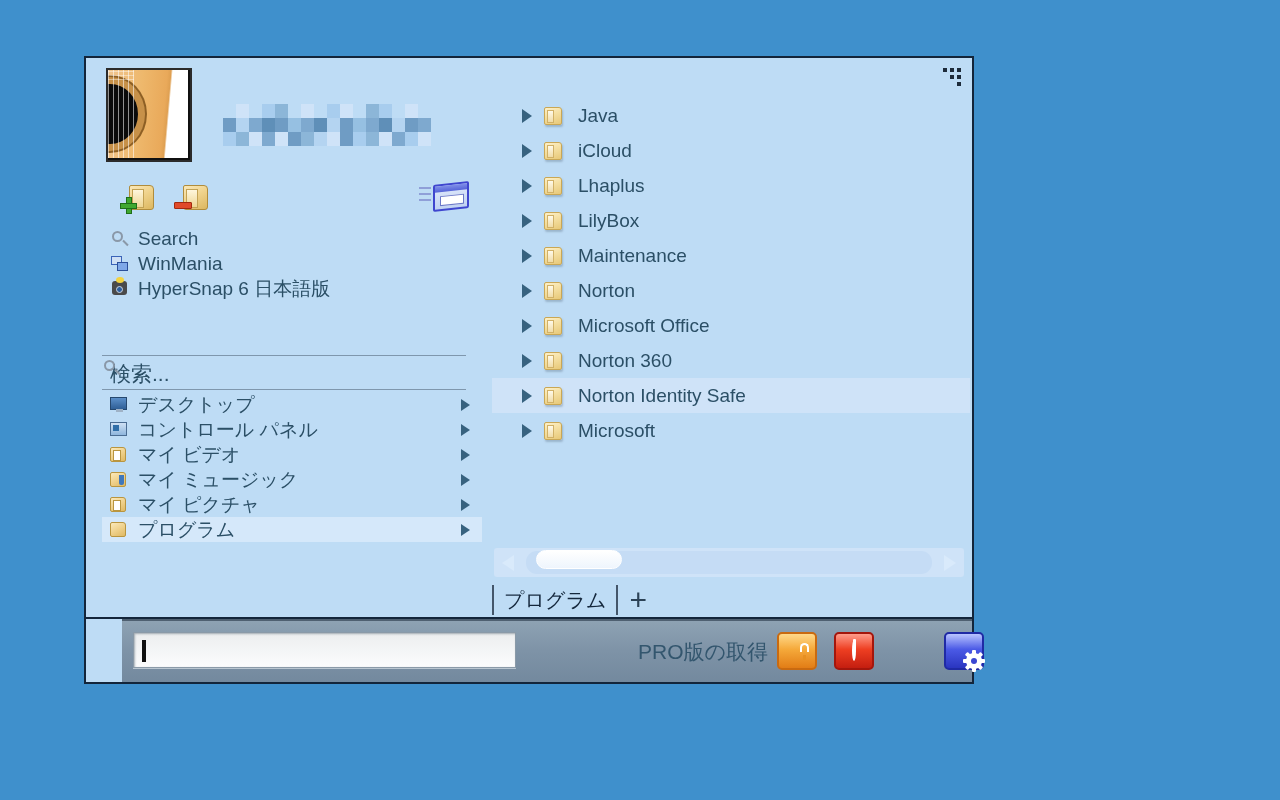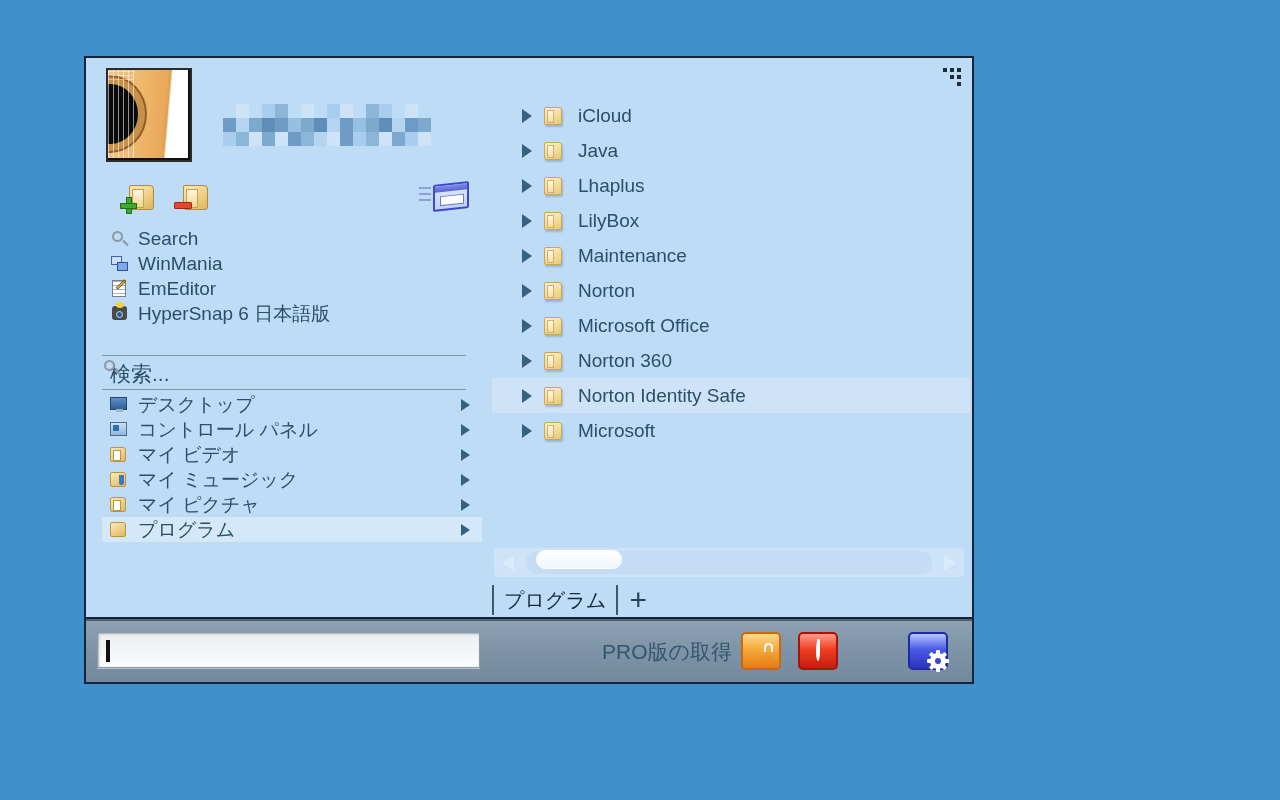--- a/index.html
+++ b/index.html
@@ -623,20 +623,21 @@
     height: 561px;
   }
 
   
   #bottom-bar {
     position: relative;
     height: 63px;
     background: linear-gradient(180deg, #8fa3b4 0%, #7e93a7 50%, #73899e 100%);
     display: flex;
     align-items: center;
+    margin-left: 36px;
   }
   #bottom-bar:before {
     content: "";
     position: absolute;
     left: 0; right: 0; top: 0;
     height: 2px;
     background: #4f6071;
   }
 
   #cmd-input {
@@ -875,26 +876,20 @@
             <span class="slabel">Search</span>
           </div>
           <div class="srow">
             <span class="sicon">
                 <i class="ic-winmania"></i>
               </span>
             <span class="slabel">WinMania</span>
           </div>
           <div class="srow">
             <span class="sicon">
-                <i class="ic-emeditor"></i>
-              </span>
-            <span class="slabel">EmEditor</span>
-          </div>
-          <div class="srow">
-            <span class="sicon">
                 <i class="ic-hypersnap"></i>
               </span>
             <span class="slabel">HyperSnap 6 日本語版</span>
           </div>
         </div>
 
         <div class="divider" style="top:297px;"></div>
 
         <div id="search-row">
           <span class="sicon">
@@ -952,28 +947,28 @@
       </div>
 
       <div id="right-panel">
 
         <div id="folder-list">
           <div class="frow">
             <span class="farrow"></span>
             <span class="ficon">
                 <i class="open"></i>
               </span>
-            <span class="flabel">iCloud</span>
+            <span class="flabel">Java</span>
           </div>
           <div class="frow">
             <span class="farrow"></span>
             <span class="ficon">
                 <i class="open"></i>
               </span>
-            <span class="flabel">Java</span>
+            <span class="flabel">iCloud</span>
           </div>
           <div class="frow">
             <span class="farrow"></span>
             <span class="ficon">
                 <i class="open"></i>
               </span>
             <span class="flabel">Lhaplus</span>
           </div>
           <div class="frow">
             <span class="farrow"></span>

